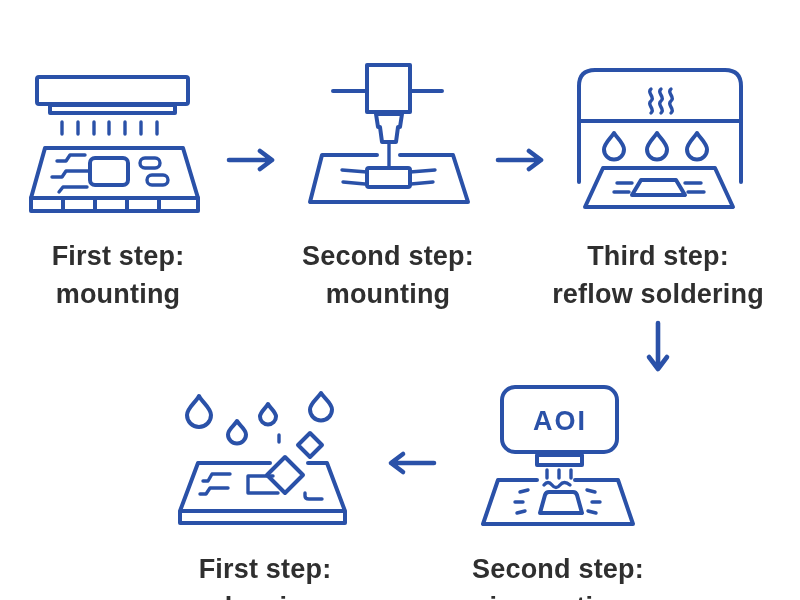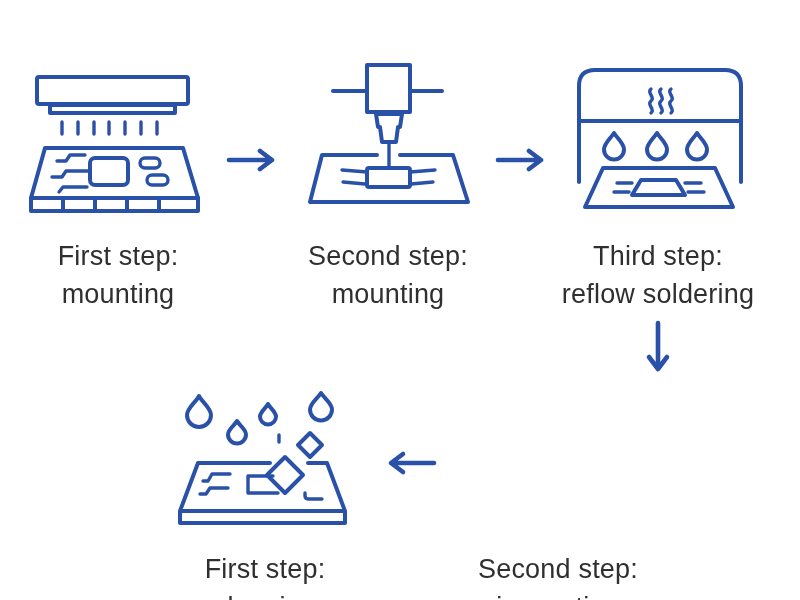--- a/index.html
+++ b/index.html
@@ -27,21 +27,21 @@
     stroke: #2a51a8;
     stroke-width: 4.6;
     stroke-linecap: round;
     stroke-linejoin: round;
   }
   .caption {
     position: absolute;
     text-align: center;
     color: #2f2f2f;
     font-size: 27px;
-    font-weight: 400;
+    font-weight: 700;
     line-height: 38px;
     letter-spacing: 0.2px;
   }
   .aoi-label {
     fill: #2a51a8;
     font-family: "Liberation Sans", sans-serif;
     font-size: 27px;
     font-weight: 600;
     letter-spacing: 2px;
   }
@@ -130,20 +130,43 @@
       </g>
     </svg>
   </div>
 
   <div class="arrow" style="left:645px; top:320px;">
     <svg width="26" height="58" viewBox="0 0 26 58">
       <path d="M13,3 V47 M4,37 L13,49 L22,37"></path>
     </svg>
   </div>
 
+  <div class="icon" style="left:480px; top:383px;">
+    <svg width="155" height="148" viewBox="0 0 155 148">
+      <rect class="stroke" x="22" y="4" width="115" height="65" rx="13"></rect>
+      <text class="aoi-label" x="80" y="47" text-anchor="middle">AOI</text>
+      <rect class="stroke" x="57" y="72" width="45" height="10"></rect>
+      <g class="stroke thin">
+        <path d="M67,87 V95"></path>
+          <path d="M79,87 V95"></path>
+          <path d="M91,87 V95"></path>
+      </g>
+      <path class="stroke thin" d="M64,102 q4,-5 8,0 q4,5 8,0 q4,-5 10,0"></path>
+      <path class="stroke" d="M57,97 H18 L3,141 H153 L138,97 H95"></path>
+      <path class="stroke" d="M60,130 L65,112 Q66,109 69,109 H93 Q96,109 97,112 L102,130 Z"></path>
+      <g class="stroke thin">
+        <path d="M40,109 L48,107"></path>
+          <path d="M35,119 L43,119"></path>
+          <path d="M37,130 L45,128"></path>
+        <path d="M107,107 L115,109"></path>
+          <path d="M112,119 L120,119"></path>
+          <path d="M108,128 L116,130"></path>
+      </g>
+    </svg>
+  </div>
 
   <div class="arrow" style="left:385px; top:450px;">
     <svg width="52" height="26" viewBox="0 0 52 26">
       <path d="M49,13 H8 M18,4 L6,13 L18,22"></path>
     </svg>
   </div>
 
   <div class="icon" style="left:170px; top:384px;">
     <svg width="180" height="148" viewBox="0 0 180 148">
       <g class="stroke">

